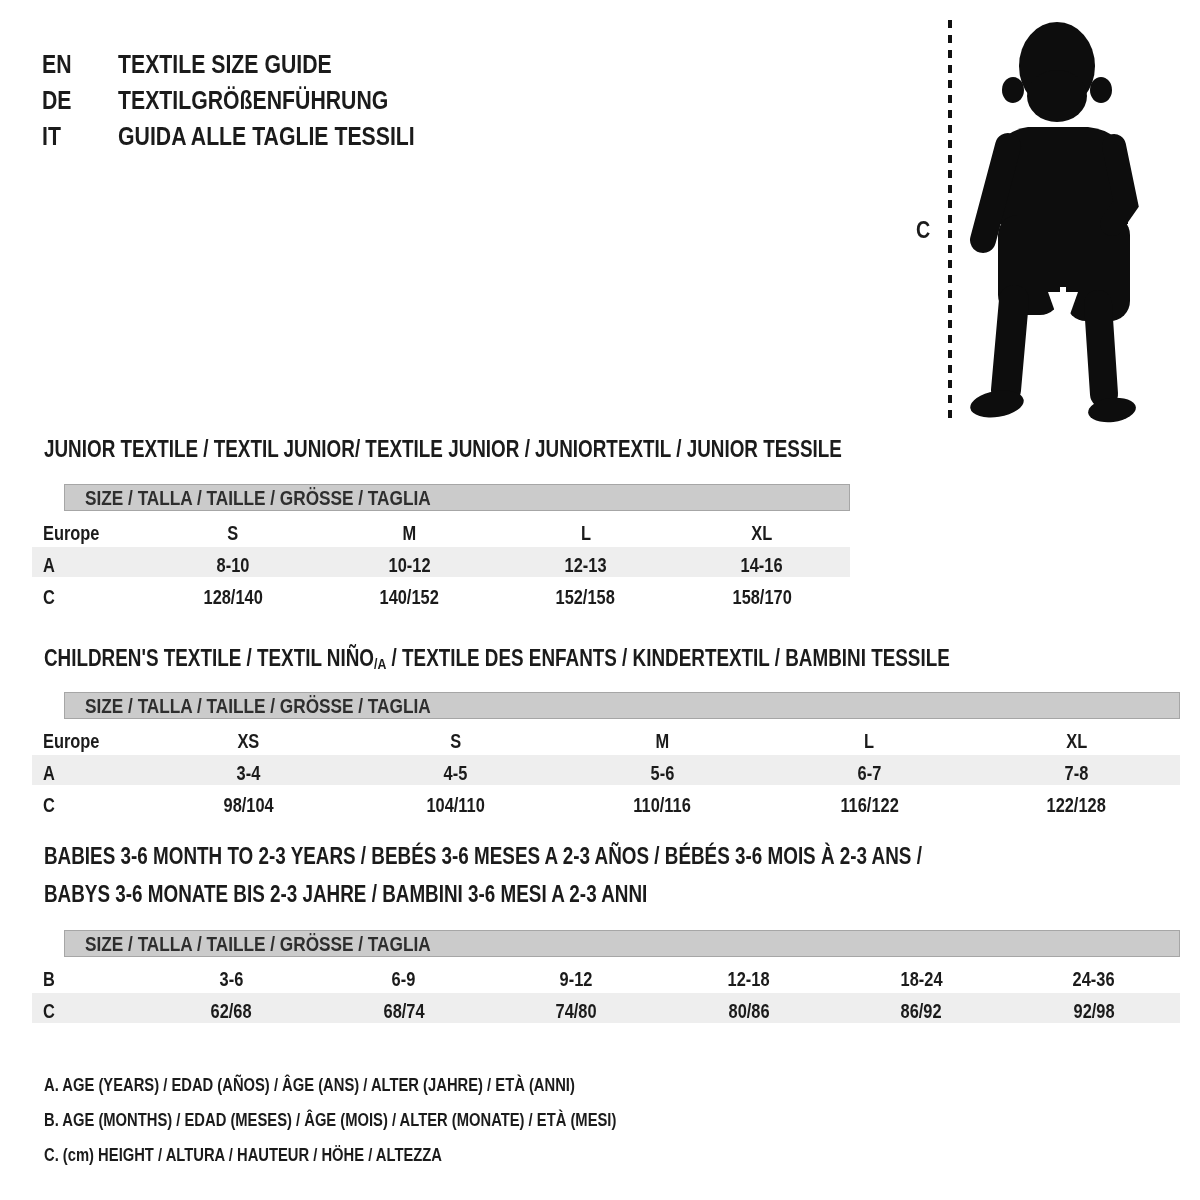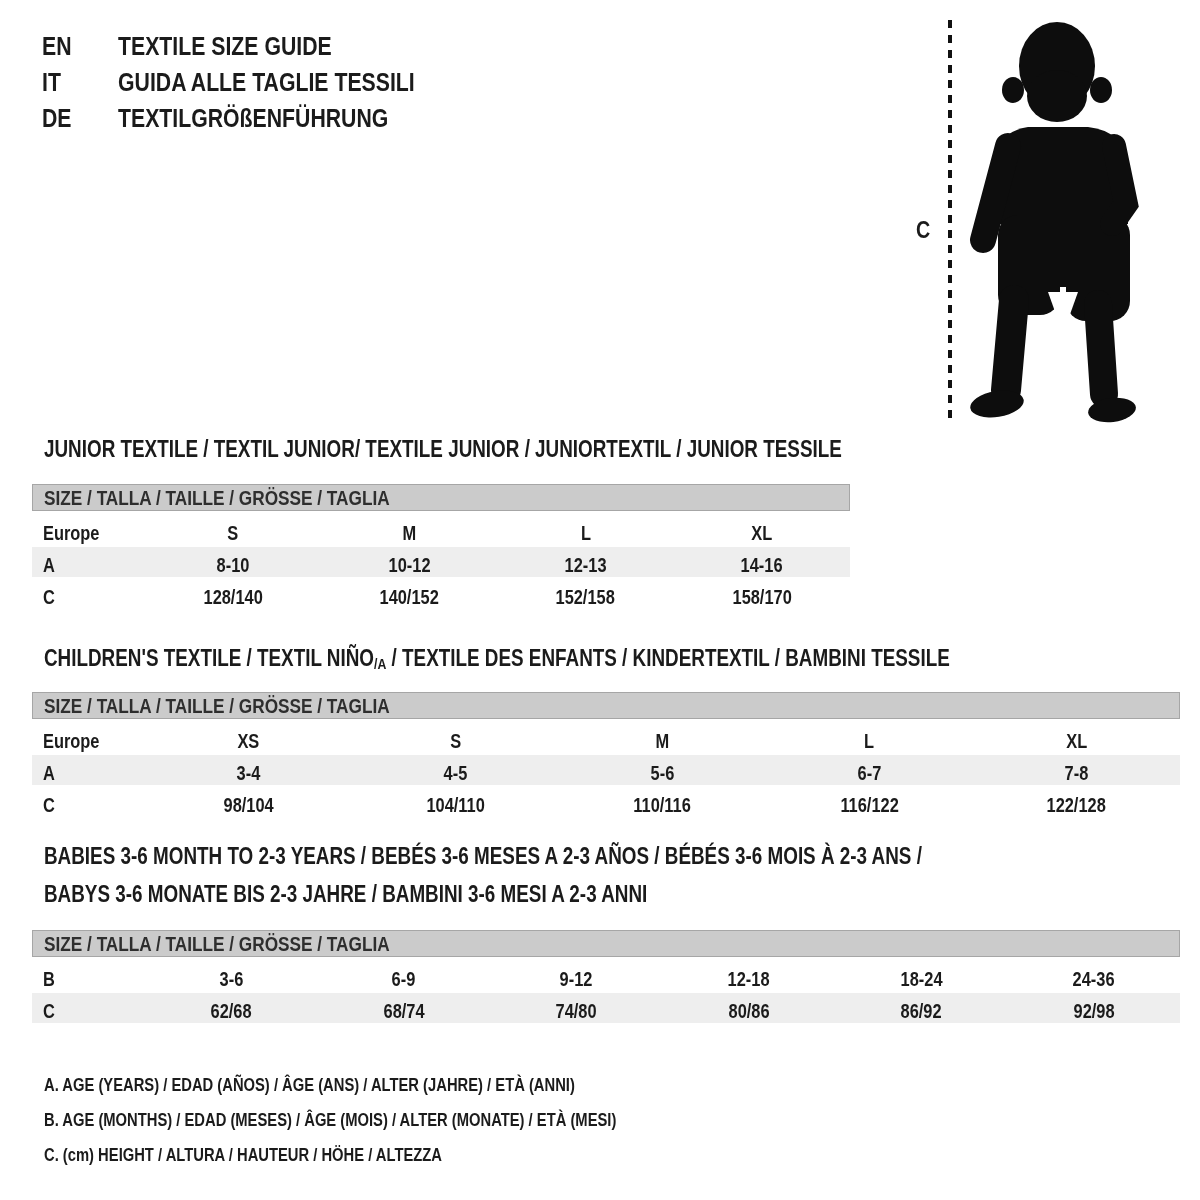--- a/index.html
+++ b/index.html
@@ -5,64 +5,64 @@
   html,body{margin:0;padding:0;}
   body{
     width:1200px;height:1200px;background:#ffffff;position:relative;
     font-family:"Liberation Sans","DejaVu Sans",sans-serif;
     font-weight:700;color:#1b1b1b;overflow:hidden;
   }
   .cond{transform:scaleX(0.82);transform-origin:0 50%;white-space:nowrap;display:inline-block;}
   .cond-c{transform:scaleX(0.82);transform-origin:50% 50%;white-space:nowrap;display:inline-block;}
 
   
-  .lang-list{position:absolute;left:42px;top:28px;}
+  .lang-list{position:absolute;left:42px;top:46px;}
   .lang-row{display:flex;height:36px;align-items:center;font-size:25px;}
   .lang-code{width:76px;}
   .lang-code>span,.lang-label>span{transform:scaleX(0.85);transform-origin:0 50%;white-space:nowrap;display:inline-block;}
 
   
   .figure-svg{position:absolute;left:940px;top:12px;}
   .c-label{position:absolute;left:916px;top:216px;font-size:24px;}
 
   
   .section-title{position:absolute;left:44px;font-size:23px;text-align:center;}
   .section-title .sub{font-size:15px;vertical-align:-3px;}
 
   
   .size-table{position:absolute;left:32px;}
   .size-bar{
     height:25px;background:#cbcbcb;border:1px solid #a6a6a6;
-    display:flex;align-items:center;padding-left:11px;
-    font-size:21px;color:#2e2e2e;margin-bottom:4px;
+    display:flex;align-items:center;padding-left:20px;
+    font-size:21px;color:#2e2e2e;margin-bottom:4px;margin-left:32px;
   }
   .t-row{display:flex;height:30px;align-items:flex-end;margin-bottom:2px;font-size:20px;}
   .t-row.alt{background:#eeeeee;}
   .label-cell{width:113px;padding-left:11px;box-sizing:border-box;}
   .cell{flex:1;text-align:center;}
 
   
   .legend{position:absolute;left:44px;top:1068px;}
   .legend-line{height:35px;display:flex;align-items:center;font-size:18px;}
 </style>
 </head>
 <body>
 
 <div class="lang-list">
   <div class="lang-row">
     <span class="lang-code"><span>EN</span></span>
     <span class="lang-label"><span>TEXTILE SIZE GUIDE</span></span>
   </div>
   <div class="lang-row">
+    <span class="lang-code"><span>DE</span></span>
+    <span class="lang-label"><span>TEXTILGRÖßENFÜHRUNG</span></span>
+  </div>
+  <div class="lang-row">
     <span class="lang-code"><span>IT</span></span>
     <span class="lang-label"><span>GUIDA ALLE TAGLIE TESSILI</span></span>
-  </div>
-  <div class="lang-row">
-    <span class="lang-code"><span>DE</span></span>
-    <span class="lang-label"><span>TEXTILGRÖßENFÜHRUNG</span></span>
   </div>
 </div>
 
 <svg class="figure-svg" width="215" height="412" viewBox="0 0 215 412" aria-hidden="true">
   <line x1="10" y1="8" x2="10" y2="406" stroke="#111111" stroke-width="4" stroke-dasharray="8 7"></line>
   <g fill="#0d0d0d" stroke="none">
     <ellipse cx="73" cy="78" rx="11" ry="13"></ellipse>
     <ellipse cx="161" cy="78" rx="11" ry="13"></ellipse>
     <ellipse cx="117" cy="54" rx="38" ry="44"></ellipse>
     <ellipse cx="117" cy="84" rx="30" ry="26"></ellipse>

